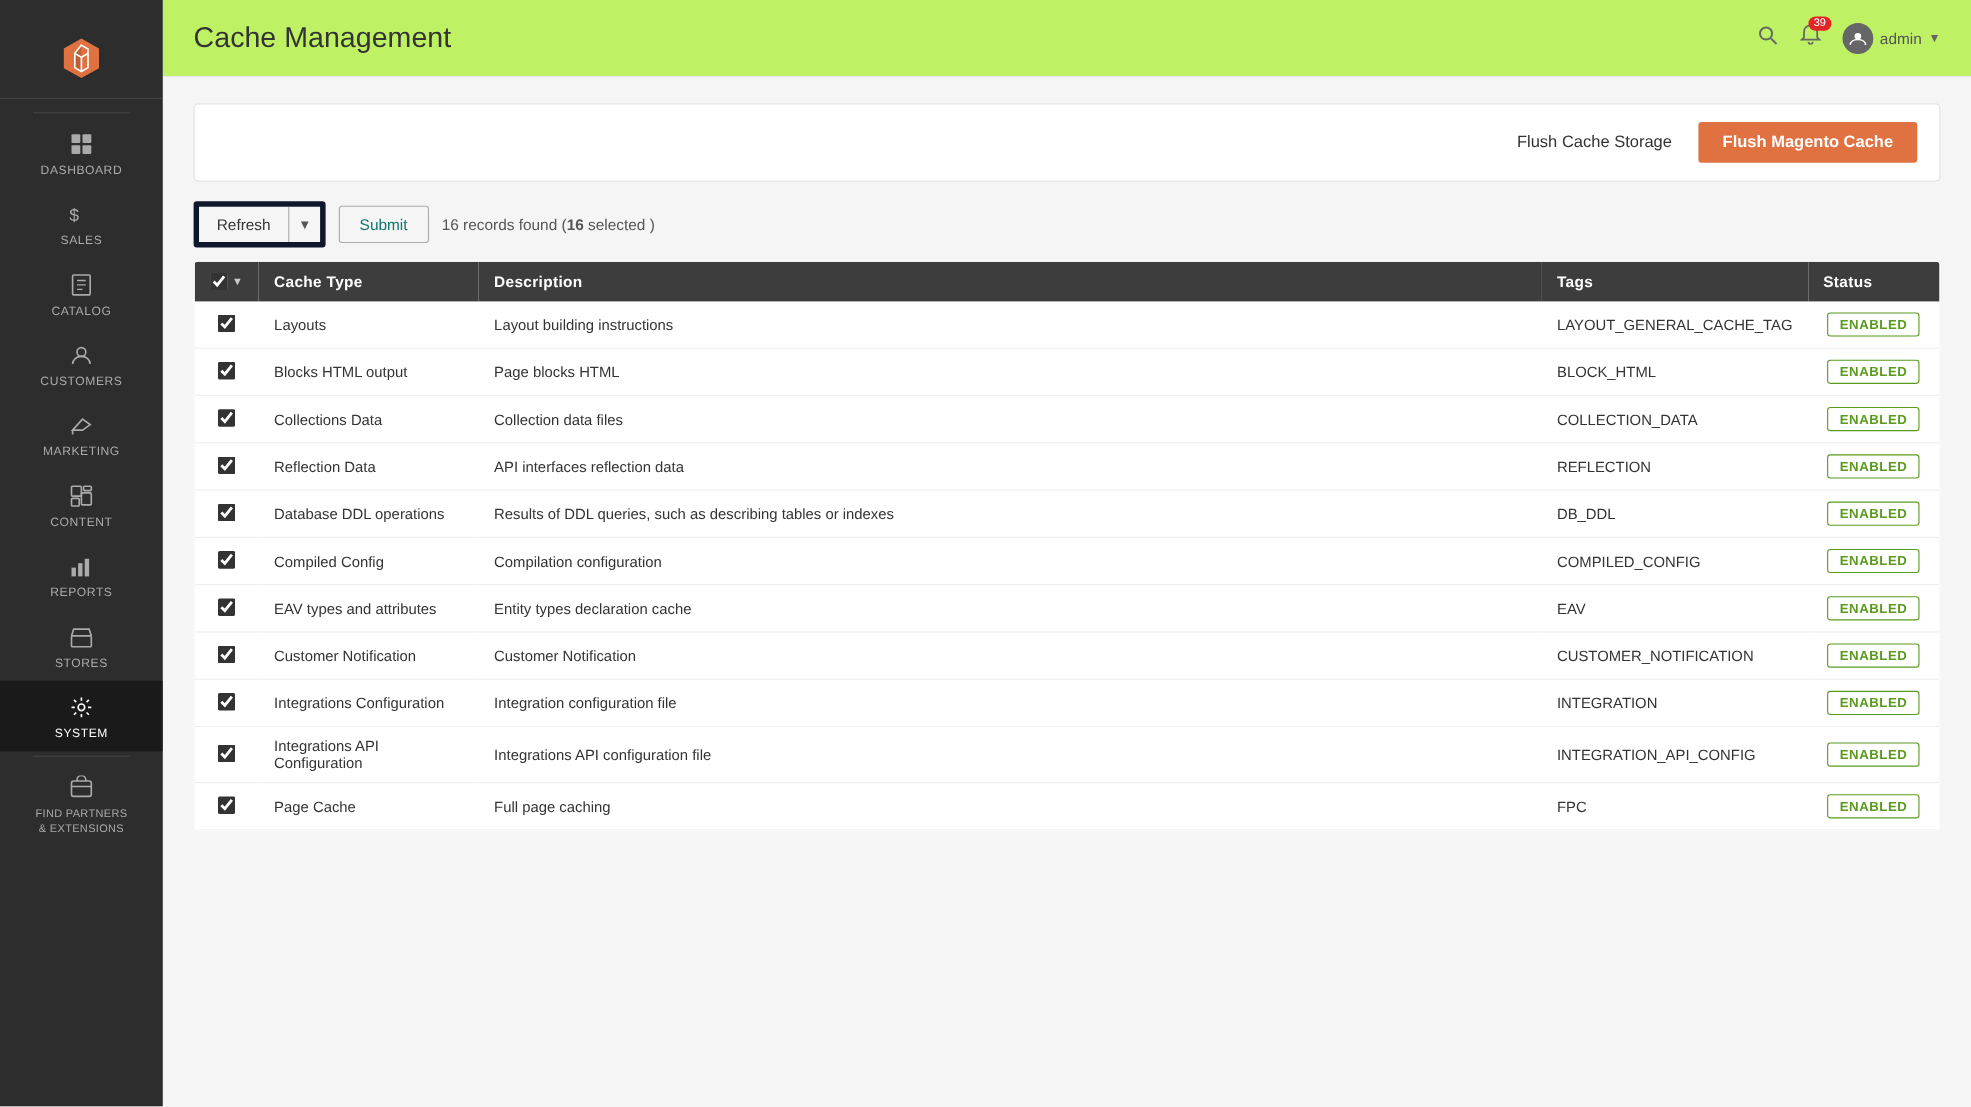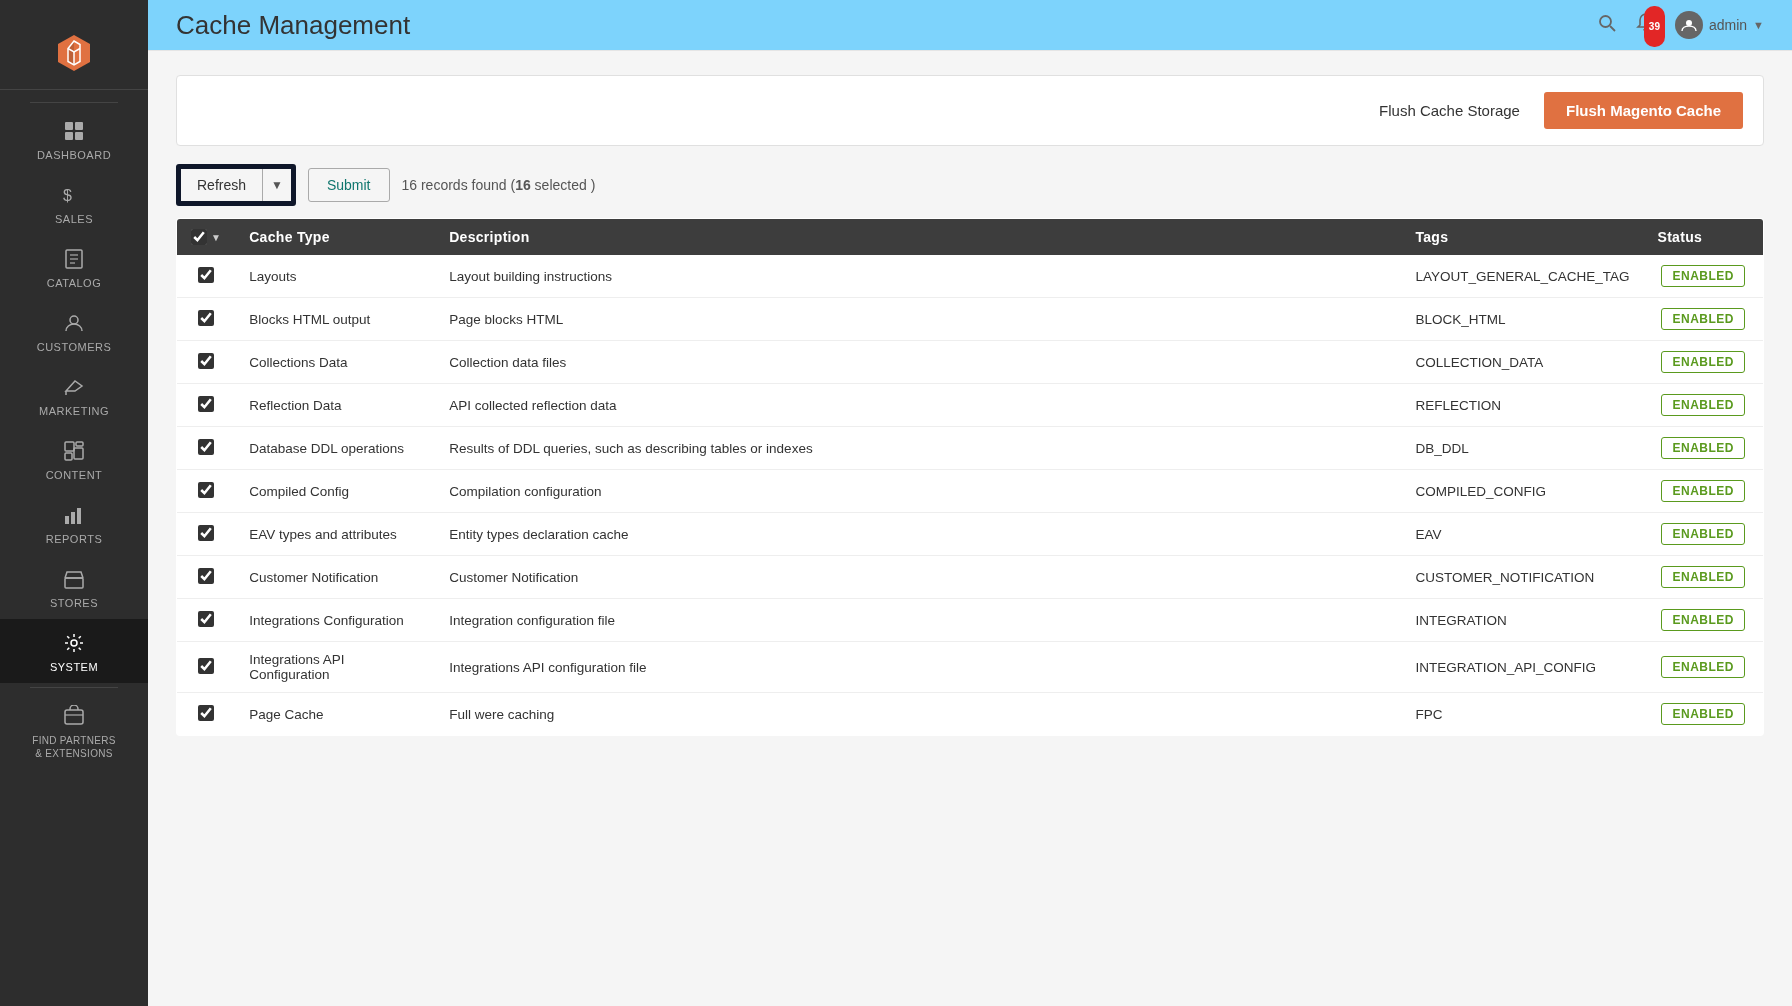--- a/index.html
+++ b/index.html
@@ -87,26 +87,26 @@
     
     .main {
       flex: 1;
       display: flex;
       flex-direction: column;
       overflow: hidden;
     }
 
     
     .header {
-      background: #7dd3fc;
+      background: #bef264;
       display: flex;
       align-items: center;
       justify-content: space-between;
       padding: 0 28px;
-      height: 51px;
+      height: 70px;
       border-bottom: 1px solid #e5e5e5;
       flex-shrink: 0;
     }
     .header-title {
       font-size: 26px;
       font-weight: 300;
       color: #333;
     }
     .header-actions {
       display: flex;
@@ -125,22 +125,22 @@
       color: #666;
     }
     .notification-badge {
       position: absolute;
       top: -6px;
       right: -8px;
       background: #e22626;
       color: #fff;
       border-radius: 10px;
       font-size: 10px;
-      padding: 15px 5px;
-      font-weight: bold;
+      padding: 1px 5px;
+      font-weight: normal;
     }
     .user-info {
       display: flex;
       align-items: center;
       gap: 6px;
       cursor: pointer;
       color: #555;
       font-size: 14px;
     }
     .user-avatar {
@@ -534,21 +534,21 @@
     <td>COLLECTION_DATA</td>
     <td style="text-align:center;">
       <span class="status-badge">ENABLED</span>
     </td>
   </tr>
           <tr>
     <td>
       <input type="checkbox" checked="" style="">
     </td>
     <td>Reflection Data</td>
-    <td>API collected reflection data</td>
+    <td>API interfaces reflection data</td>
     <td>REFLECTION</td>
     <td style="text-align:center;">
       <span class="status-badge">ENABLED</span>
     </td>
   </tr>
           <tr>
     <td>
       <input type="checkbox" checked="" style="">
     </td>
     <td>Database DDL operations</td>
@@ -611,21 +611,21 @@
     <td>INTEGRATION_API_CONFIG</td>
     <td style="text-align:center;">
       <span class="status-badge">ENABLED</span>
     </td>
   </tr>
           <tr>
     <td>
       <input type="checkbox" checked="" style="">
     </td>
     <td>Page Cache</td>
-    <td>Full were caching</td>
+    <td>Full page caching</td>
     <td>FPC</td>
     <td style="text-align:center;">
       <span class="status-badge">ENABLED</span>
     </td>
   </tr>
         </tbody>
     </table>
   </div>
 </div>
 

